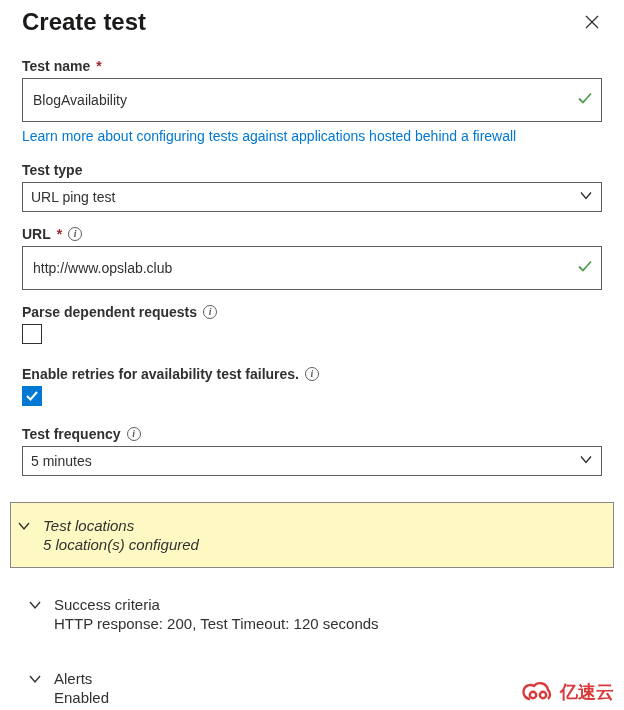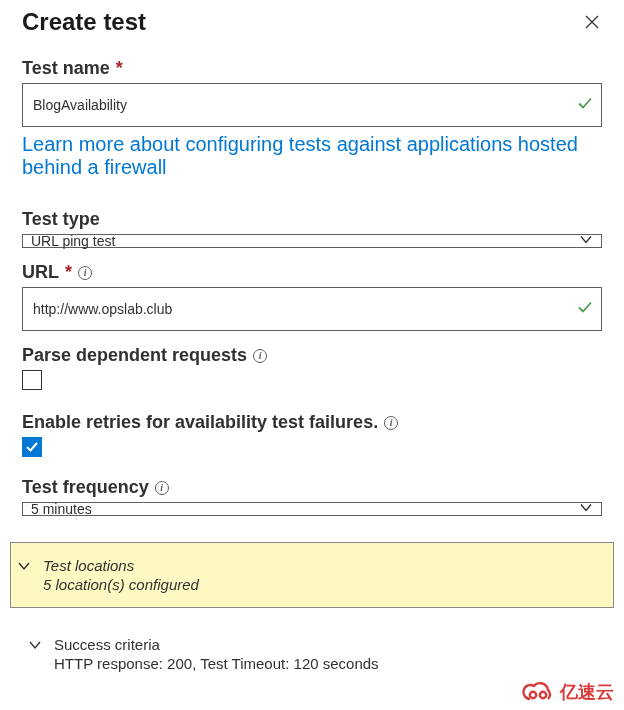--- a/index.html
+++ b/index.html
@@ -37,21 +37,21 @@
     margin-top: 4px;
   }
   .close-btn svg { stroke: #323130; stroke-width: 1.2; }
 
   .field { margin-bottom: 14px; }
   .label-row {
     display: flex;
     align-items: center;
     gap: 6px;
     margin-bottom: 4px;
-    font-size: 18px;
+    font-size: 14px;
     font-weight: 600;
     color: #323130;
   }
   .required { color: #a4262c; }
   .info-icon {
     width: 14px; height: 14px;
     border: 1px solid #605e5c;
     border-radius: 50%;
     display: inline-flex;
     align-items: center;
@@ -89,42 +89,42 @@
     top: 50%;
     transform: translateY(-50%);
     color: #107c10;
   }
   .valid-check svg { stroke: #4f9e4f; stroke-width: 1.8; fill: none; }
 
   .select-wrap {
     position: relative;
     border: 1px solid #605e5c;
     background: #ffffff;
-    height: 14px;
+    height: 30px;
     display: flex;
     align-items: center;
     padding: 0 30px 0 8px;
     cursor: pointer;
   }
   .caret {
     position: absolute;
     right: 8px;
     top: 50%;
     transform: translateY(-50%);
   }
   .caret svg { stroke: #323130; stroke-width: 1.4; fill: none; }
 
   .link {
     color: #0078d4;
     text-decoration: none;
-    font-size: 20px;
+    font-size: 14px;
     cursor: pointer;
     display: inline-block;
     margin-top: 2px;
-    margin-bottom: 30px;
+    margin-bottom: 18px;
   }
 
   .checkbox {
     width: 20px; height: 20px;
     border: 1px solid #323130;
     background: #ffffff;
     cursor: pointer;
     display: flex;
     align-items: center;
     justify-content: center;

